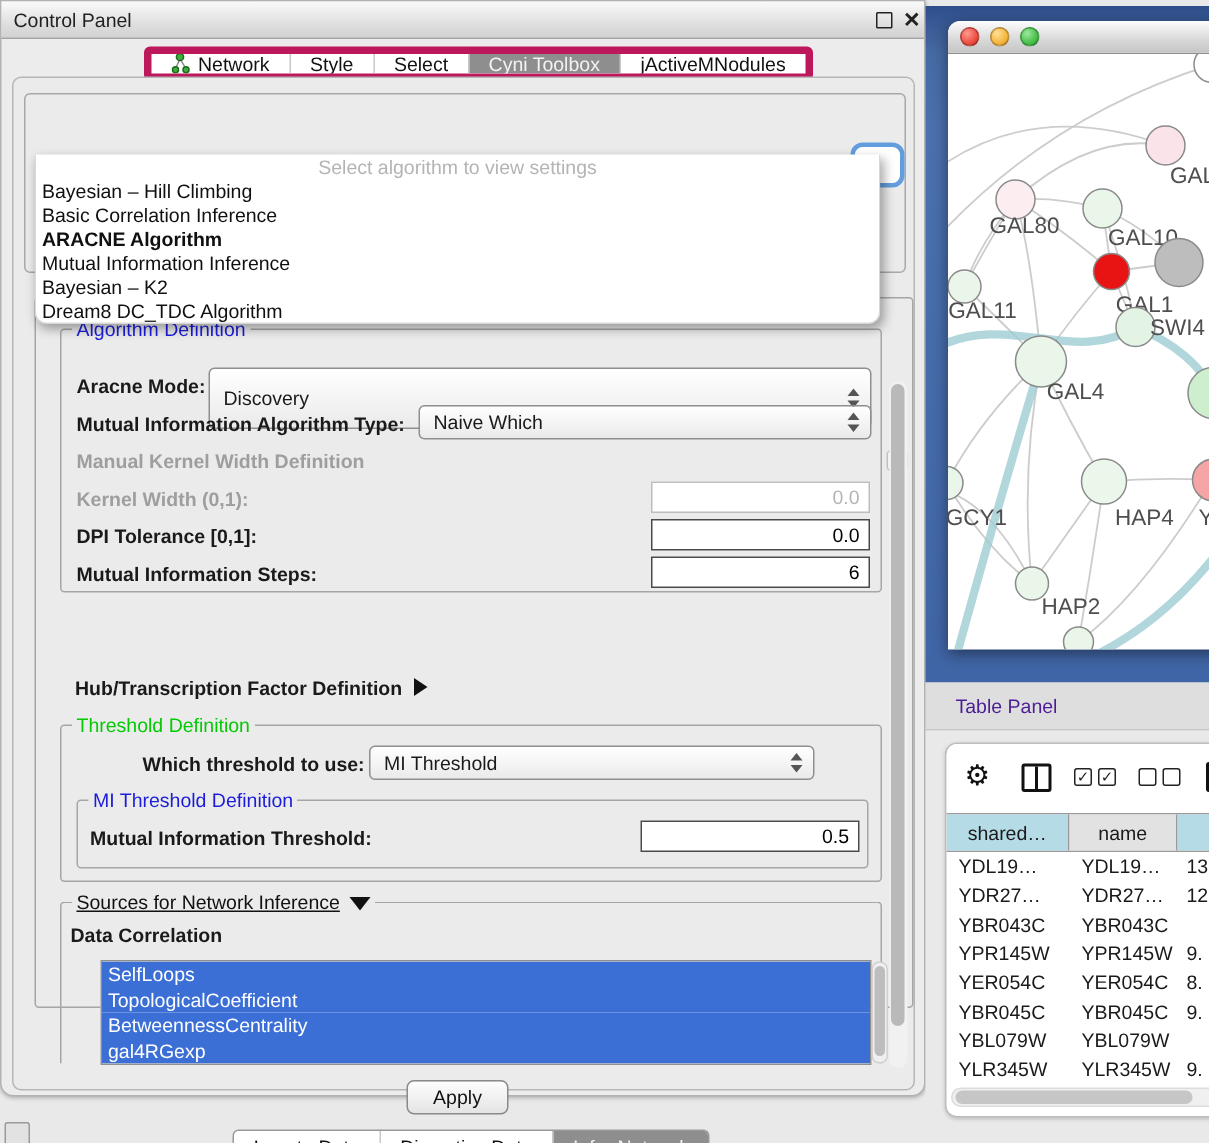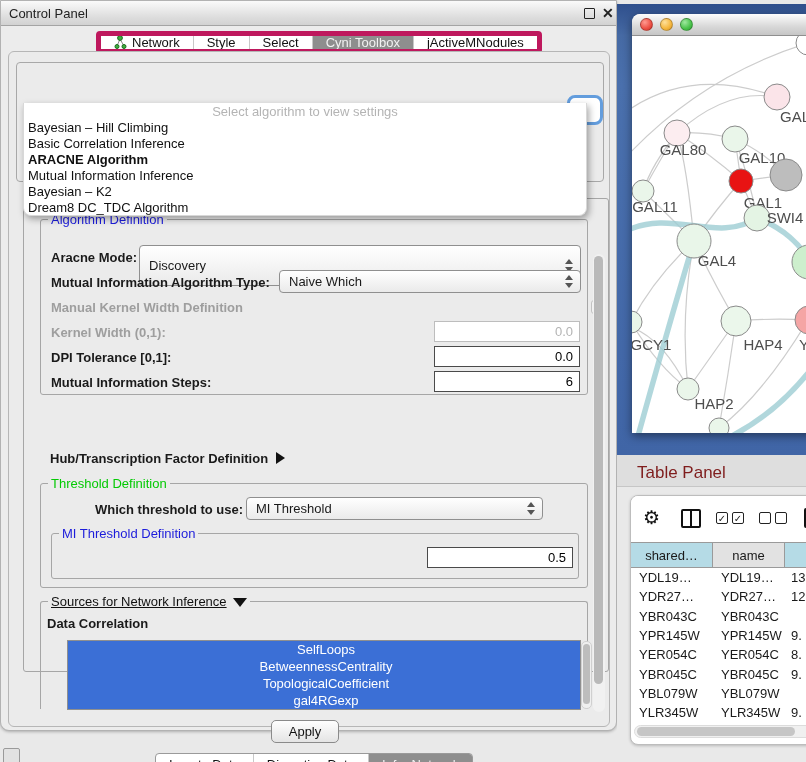--- a/index.html
+++ b/index.html
@@ -68,21 +68,21 @@
     border-radius:3px; background:#f2f2f2; }
 
   .tri-right { display:inline-block; width:0; height:0; border-top:6px solid transparent;
     border-bottom:6px solid transparent; border-left:9px solid #111; margin-left:8px; vertical-align:-1px; }
   .tri-down-b { display:inline-block; width:0; height:0; border-left:7px solid transparent;
     border-right:7px solid transparent; border-top:9px solid #111; margin-left:6px; vertical-align:-1px; }
 
   
   #attr-list { left:26px; top:38px; width:514px; height:70px; background:#fff;
     border:1px solid #8f8f8f; overflow:hidden; }
-  .attr-item { height:17px; line-height:17px; font-size:13px; color:#fff; background:#3b6fd6; padding-left:4px;text-align:center; }
+  .attr-item { height:17px; line-height:17px; font-size:13px; color:#fff; background:#3b6fd6; padding-left:4px; }
   #attr-vsb { left:540px; top:39px; width:11px; height:68px; background:#efefef; border:1px solid #d0d0d0; border-radius:5px;}
   #attr-vsb .thumb { position:absolute; left:1px; top:2px; width:7px; height:60px; background:#bdbdbd; border-radius:4px; }
 
   
   #settings-vsb { left:584px; top:202px; width:12px; height:458px; background:#f1f1f1; border-radius:6px; }
   #settings-vsb .thumb { position:absolute; left:1px; top:2px; width:9px; height:428px; background:#b9b9b9; border-radius:5px; }
 
   #apply-btn { left:262px; top:668px; width:68px; height:23px; border:1px solid #8a8a8a; border-radius:5px;
     background:linear-gradient(#fefefe,#e4e4e4); font-size:13px; text-align:center; line-height:21px; color:#111; }
 
@@ -96,21 +96,21 @@
     border-radius:8px 0 0 0; box-shadow:0 3px 10px rgba(0,0,0,.45); overflow:hidden; }
   #net-titlebar { left:0; top:0; width:100%; height:22px;
     background:linear-gradient(#fdfdfd,#d8d8d8 60%,#c6c6c6); border-bottom:1px solid #8f8f8f;
     border-radius:8px 0 0 0; display:flex; align-items:center; padding-left:8px; gap:7px; }
   .tl-btn { width:13px; height:13px; border-radius:50%; border:1px solid rgba(0,0,0,.25); }
   #net-canvas { left:0; top:22px; width:190px; height:397px; }
 
   
   #table-bar { left:617px; top:455px; width:189px; height:32px; background:#dedede;
     border-bottom:1px solid #c6c6c6; }
-  #table-bar-title { left:20px; top:8px; font-size:17px; color:#7f1d1d; }
+  #table-bar-title { left:20px; top:8px; font-size:13px; color:#4c1d95; }
   #table-area { left:617px; top:487px; width:189px; height:275px; background:#e9e9e9; }
   #table-window { left:13px; top:8px; width:200px; height:250px; background:#fff;
     border:1px solid #bdbdbd; border-radius:8px; box-shadow:0 1px 3px rgba(0,0,0,.2); overflow:hidden; }
   #table-toolbar { left:0; top:0; width:100%; height:44px; background:#fff;
     display:flex; align-items:center; gap:15px; padding-left:12px; }
   #gear-ic { font-size:19px; color:#111; line-height:20px; }
   #split-ic { width:20px; height:19px; border:2px solid #111; border-radius:2px; position:relative; margin-left:6px; }
   #split-ic::after { content:""; position:absolute; left:7px; top:0; width:2px; height:15px; background:#111; }
   .cb-pair { display:flex; gap:4px; }
   .mini-cb { width:12px; height:12px; border:1.5px solid #222; border-radius:2px; font-size:10px;
@@ -232,33 +232,34 @@
         <div class="combo" style="left:205px; top:13px; width:297px; height:23px;">
           <span class="val">MI Threshold</span>
           <span class="spinners">
               <i class="tri-up"></i>
               <i class="tri-dn"></i>
             </span>
         </div>
 
         <div class="group" style="left:10px; top:49px; width:528px; height:46px;">
           <span class="group-label lbl-blue">MI Threshold Definition</span>
+          <div class="fld-label" style="left:8px; top:17px;">Mutual Information Threshold:</div>
           <div class="tfield en" style="left:375px; top:13px; width:146px;">0.5</div>
         </div>
       </div>
 
       <div class="group" style="left:16px; top:402px; width:548px; height:108px; border-bottom:none; border-radius:3px 3px 0 0;">
         <span class="group-label lbl-black">
           <span>Sources for Network Inference</span><span class="tri-down-b"></span>
         </span>
         <div class="fld-label" style="left:6px; top:14px;">Data Correlation</div>
         <div class="abs" id="attr-list">
             <div class="attr-item">SelfLoops</div>
+            <div class="attr-item">TopologicalCoefficient</div>
             <div class="attr-item">BetweennessCentrality</div>
-            <div class="attr-item">TopologicalCoefficient</div>
             <div class="attr-item">gal4RGexp</div>
           </div>
         <div class="abs" id="attr-vsb">
             <div class="thumb"></div>
           </div>
       </div>
 
     </div>
 
     <div class="abs" id="settings-vsb">

